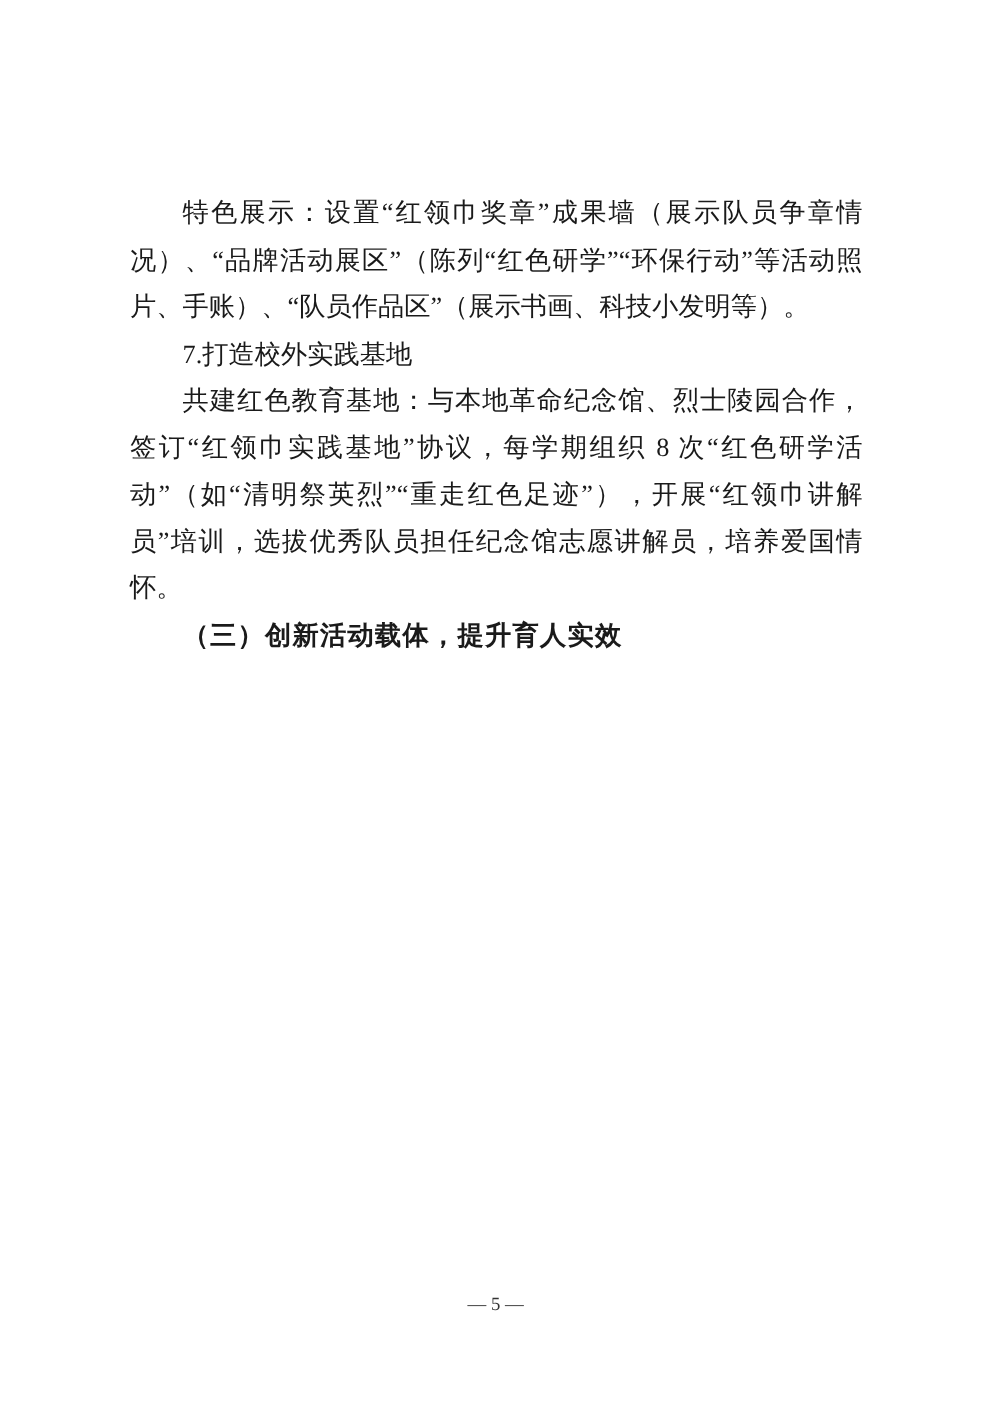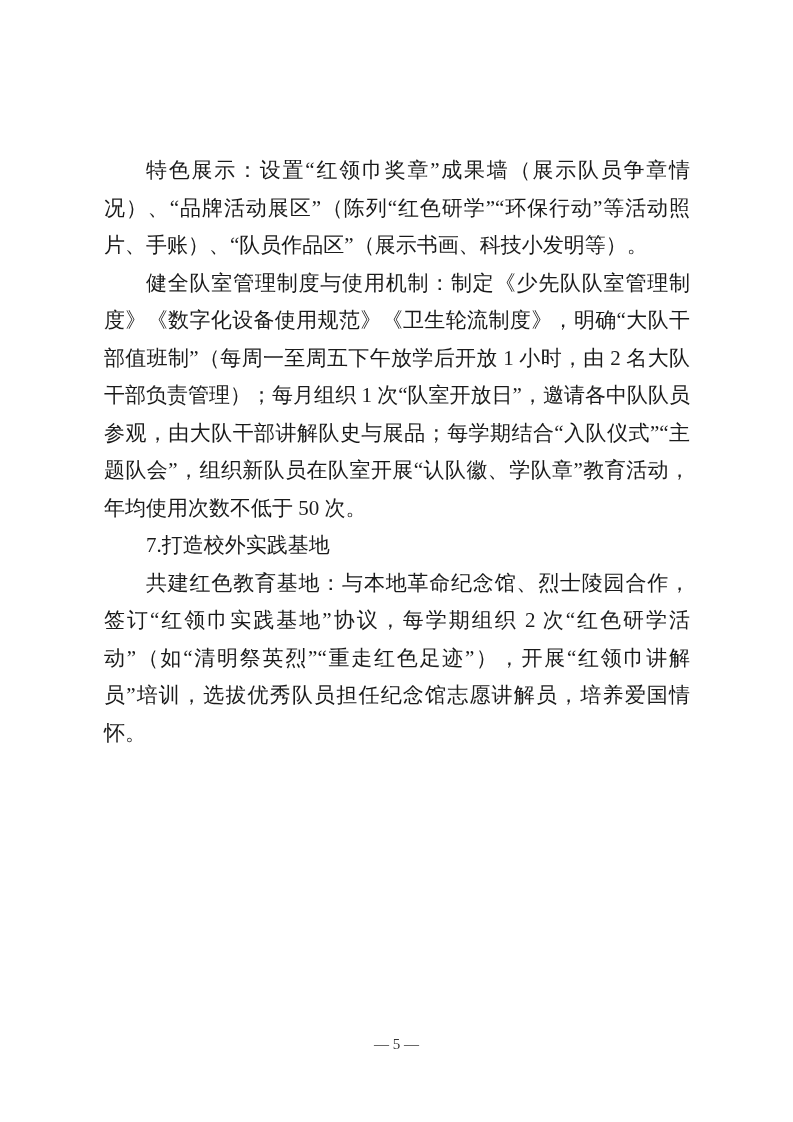--- a/index.html
+++ b/index.html
@@ -48,18 +48,18 @@
     color: #333333;
     font-family: "Liberation Serif", "DejaVu Serif", serif;
   }
 </style>
 </head>
 <body>
 
 <div class="page">
   <div class="content">
     <p>特色展示：设置“红领巾奖章”成果墙（展示队员争章情况）、“品牌活动展区”（陈列“红色研学”“环保行动”等活动照片、手账）、“队员作品区”（展示书画、科技小发明等）。</p>
-    <p>健全队室管理制度与使用机制：制定《少先队队室管理制度》《数字化设备使用规范》《卫生轮流制度》，明确“大队干部值班制”（每周一至周五下午放学后开放 1 小时，由 2 名大队干部负责管理）；每月组织 1 次“队室开放日”，邀请各中队队员参观，由大队干部讲解队史与展品；每学期结合“入队仪式”“主题队会”，组织新队员在队室开展“认队徽、学队章”教育活动，年均使用次数不低于 50 次。</p>
     <p>7.打造校外实践基地</p>
-    <p>共建红色教育基地：与本地革命纪念馆、烈士陵园合作，签订“红领巾实践基地”协议，每学期组织 2 次“红色研学活动”（如“清明祭英烈”“重走红色足迹”），开展“红领巾讲解员”培训，选拔优秀队员担任纪念馆志愿讲解员，培养爱国情怀。</p>
+    <p>共建红色教育基地：与本地革命纪念馆、烈士陵园合作，签订“红领巾实践基地”协议，每学期组织 8 次“红色研学活动”（如“清明祭英烈”“重走红色足迹”），开展“红领巾讲解员”培训，选拔优秀队员担任纪念馆志愿讲解员，培养爱国情怀。</p>
+    <p class="heading">（三）创新活动载体，提升育人实效</p>
   </div>
   <div class="footer">— 5 —</div>
 </div>
 
 </body></html>

